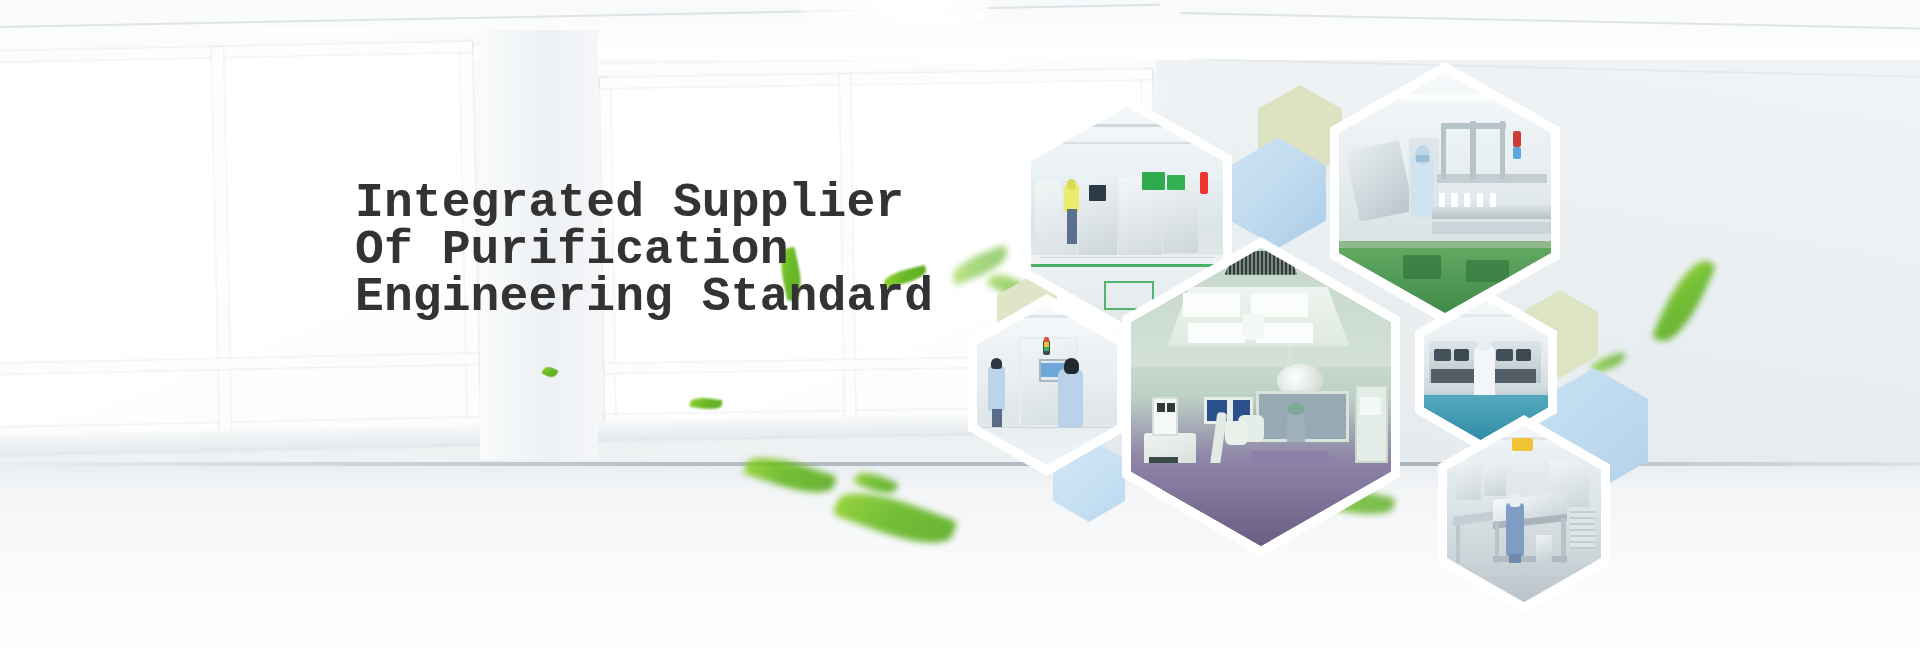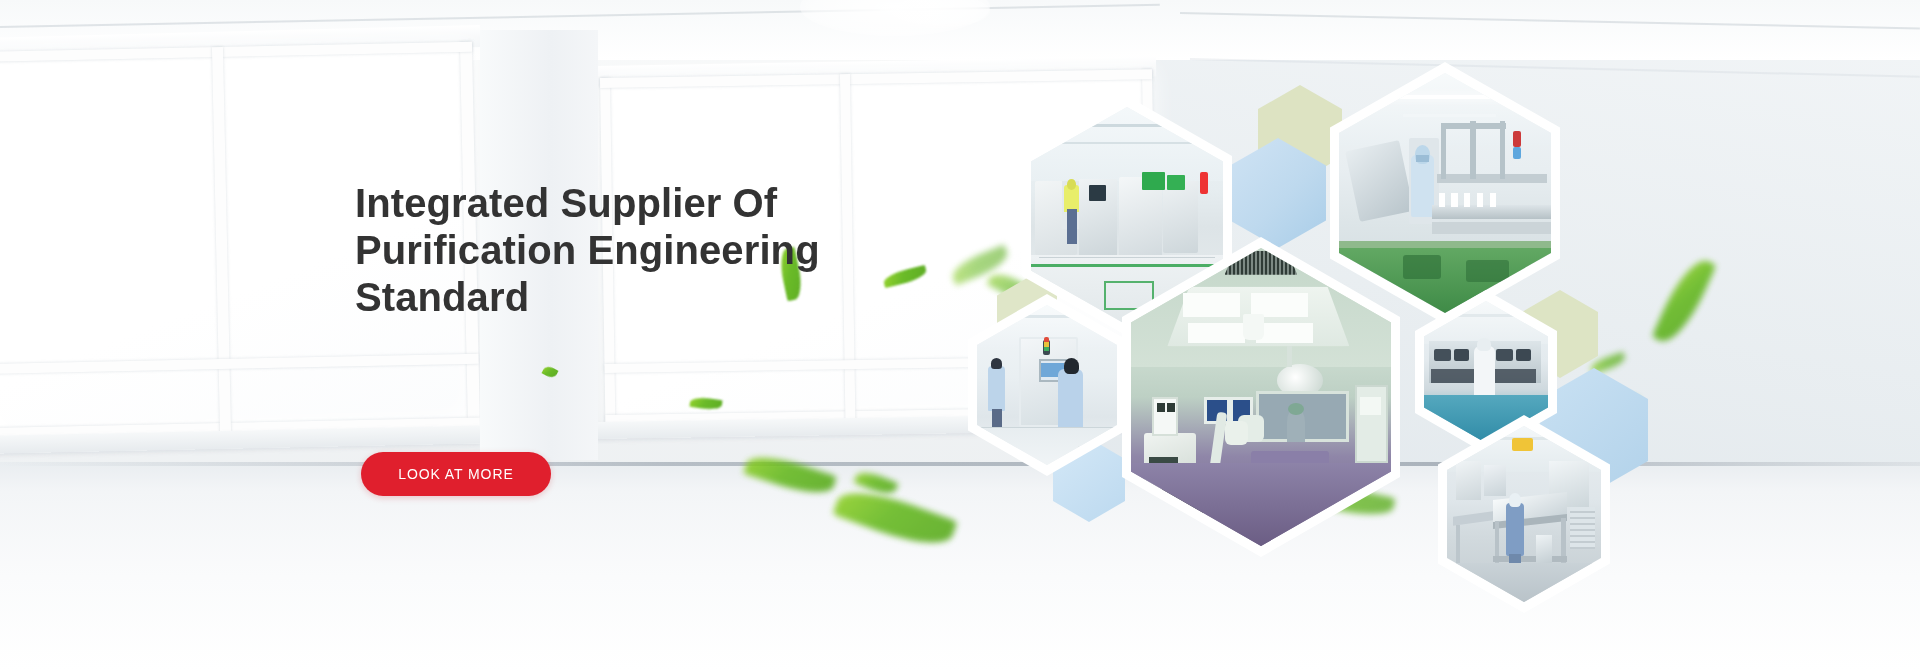--- a/index.html
+++ b/index.html
@@ -58,22 +58,23 @@
   }
   .win-mullion { position:absolute; background:#fdfdfd; box-shadow:0 0 3px rgba(205,212,218,.7); }
   .win-sill {
     position:absolute; background:linear-gradient(to bottom,#f6f8f9,#e7ebee);
     box-shadow:0 2px 4px rgba(170,180,190,.25);
   }
 
   
   .headline {
     position:absolute; left:355px; top:180px; width:620px;
-    font-size:40px; line-height:47px; font-weight:bold; color:#333333;
+    font-size:48px; line-height:47px; font-weight:bold; color:#333333;
     letter-spacing:.1px;
+    font-family:Liberation Mono, monospace;
   }
   .sub-box {
     position:absolute; left:358px; top:282px; width:580px; height:38px;
     border:1px solid #b9bcbe; background:rgba(255,255,255,.10);
     display:flex; align-items:center; justify-content:center;
   }
   .sub-box span {
     font-size:16.5px; color:#5d6265; letter-spacing:.2px; white-space:nowrap;
   }
   .cta {
@@ -379,15 +380,14 @@
           <i style="left:0;top:78%;width:100%;height:22%;background:linear-gradient(to bottom,#c9d2d7,#b9c3c9);"></i>
         </div>
       </div>
     </div>
 
   </div>
 
   <h1 class="headline">Integrated Supplier Of Purification Engineering Standard</h1>
 
 
-  <button class="cta">LOOK AT MORE</button>
 
 </div>
 
 </body></html>

